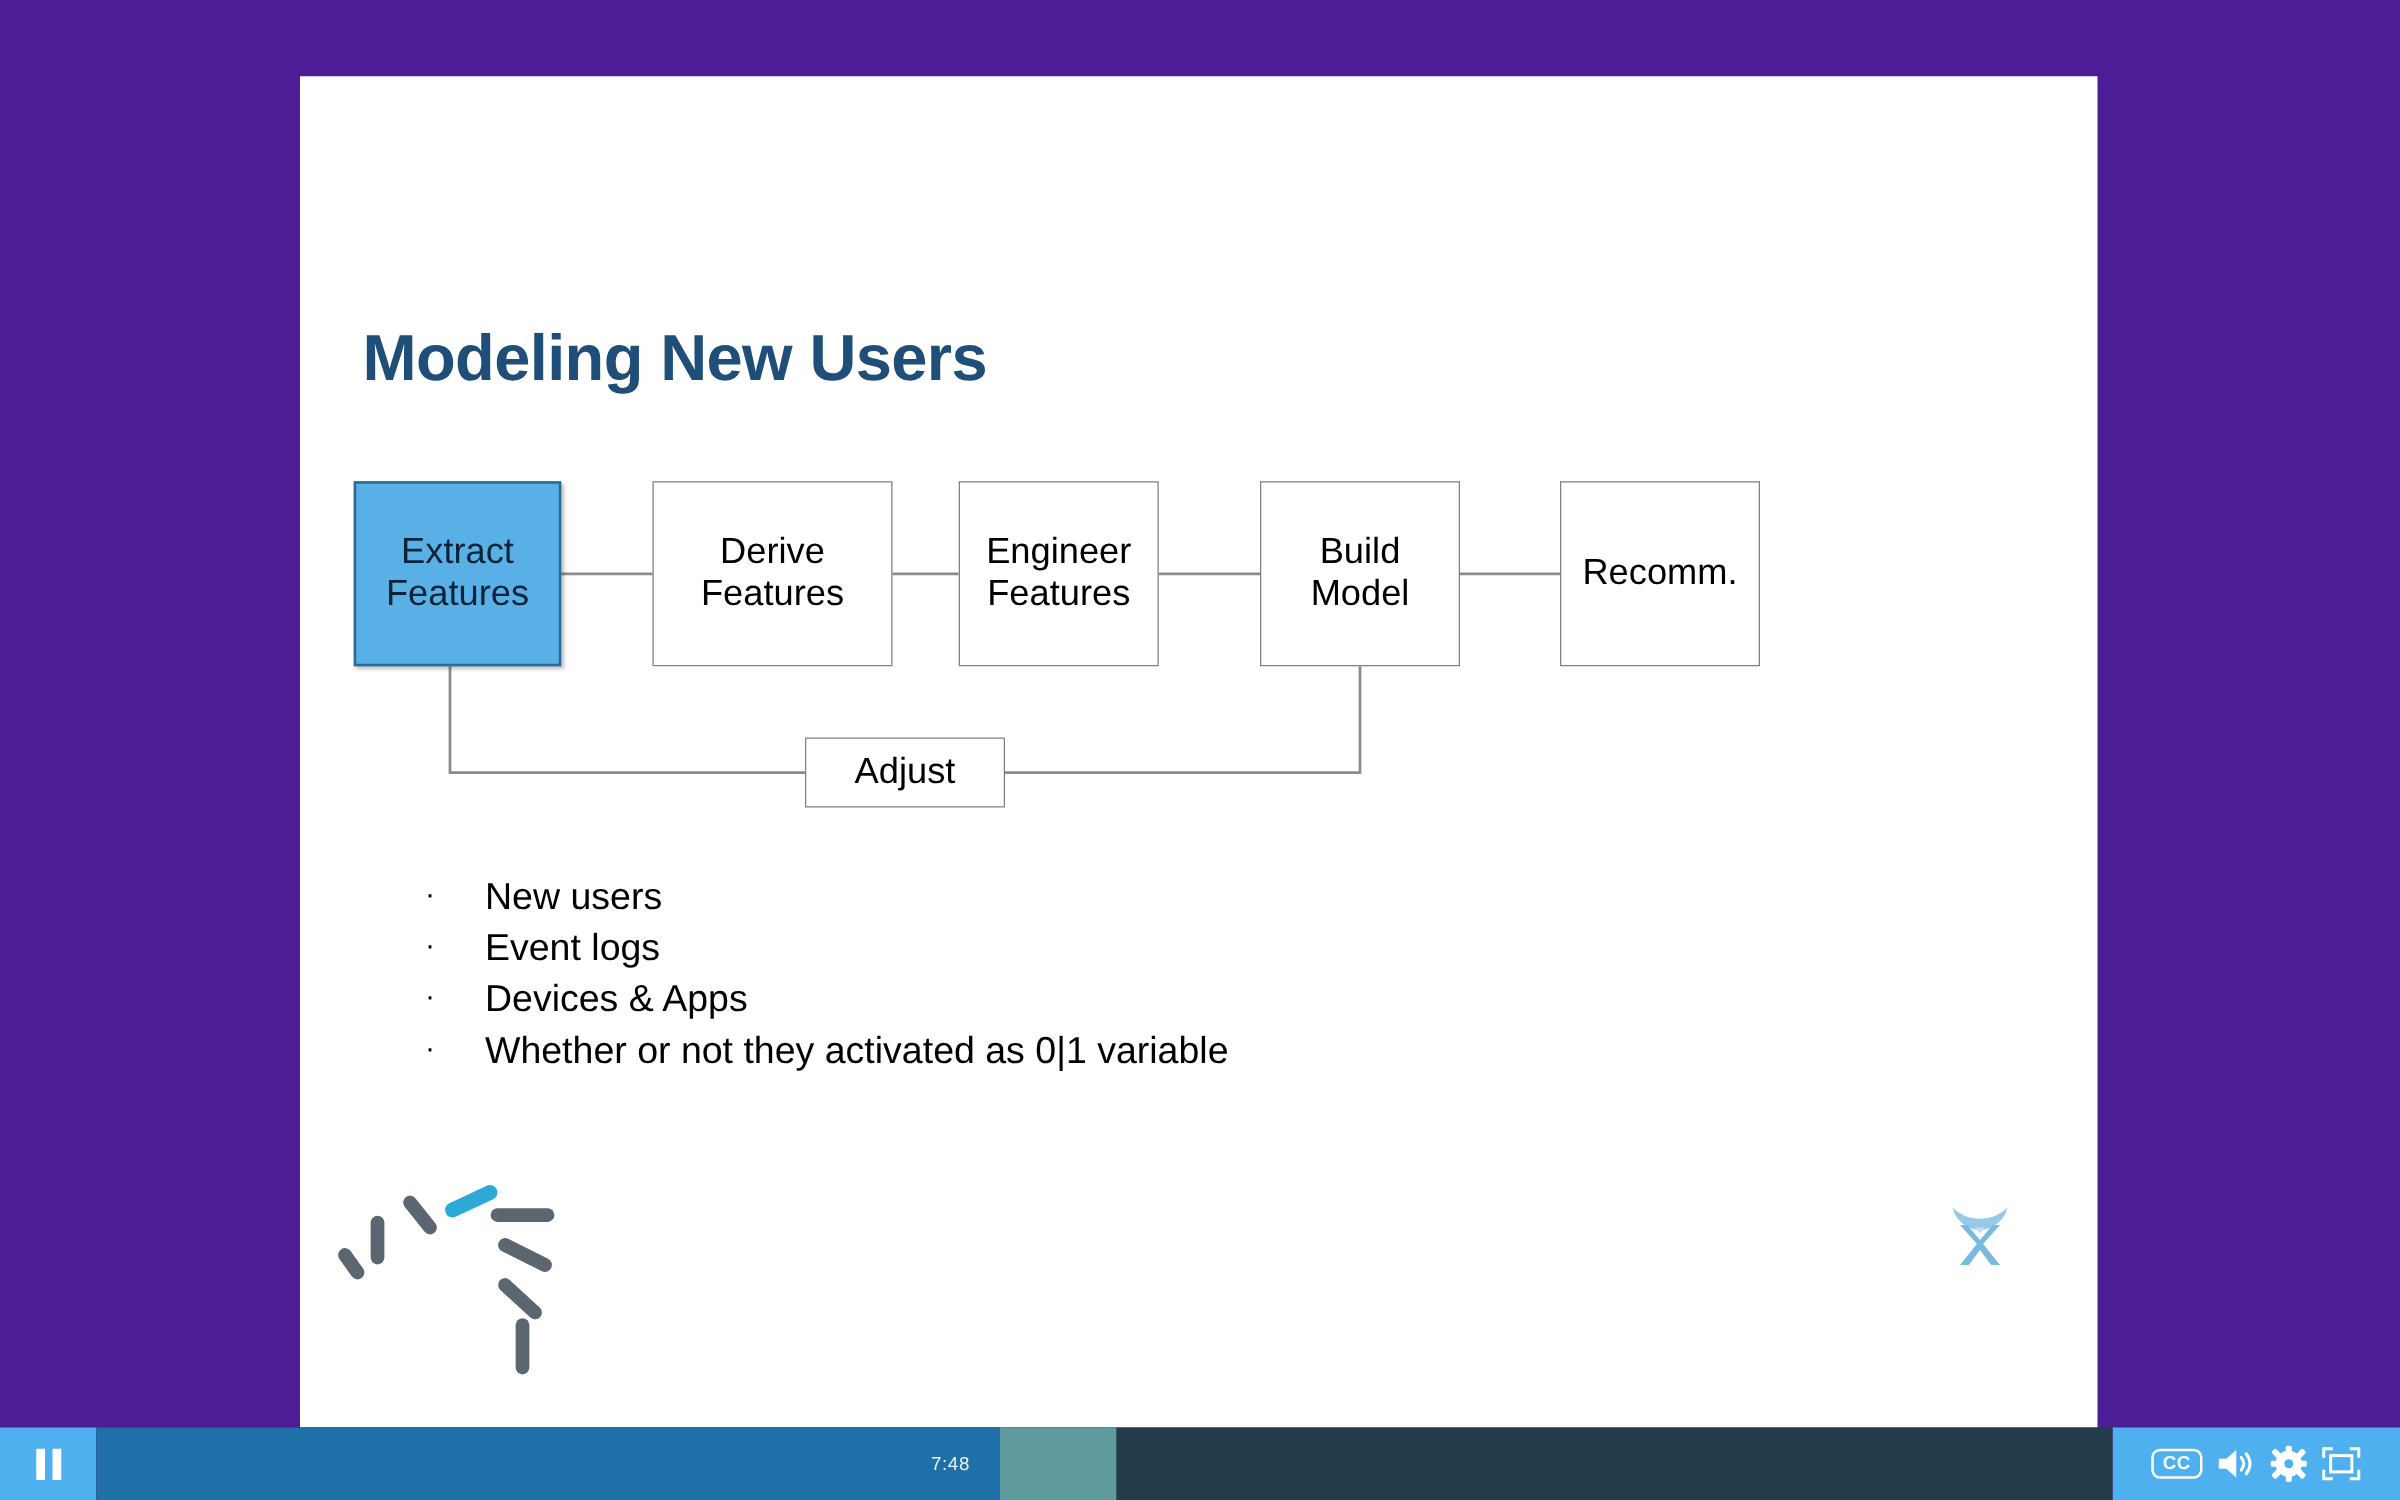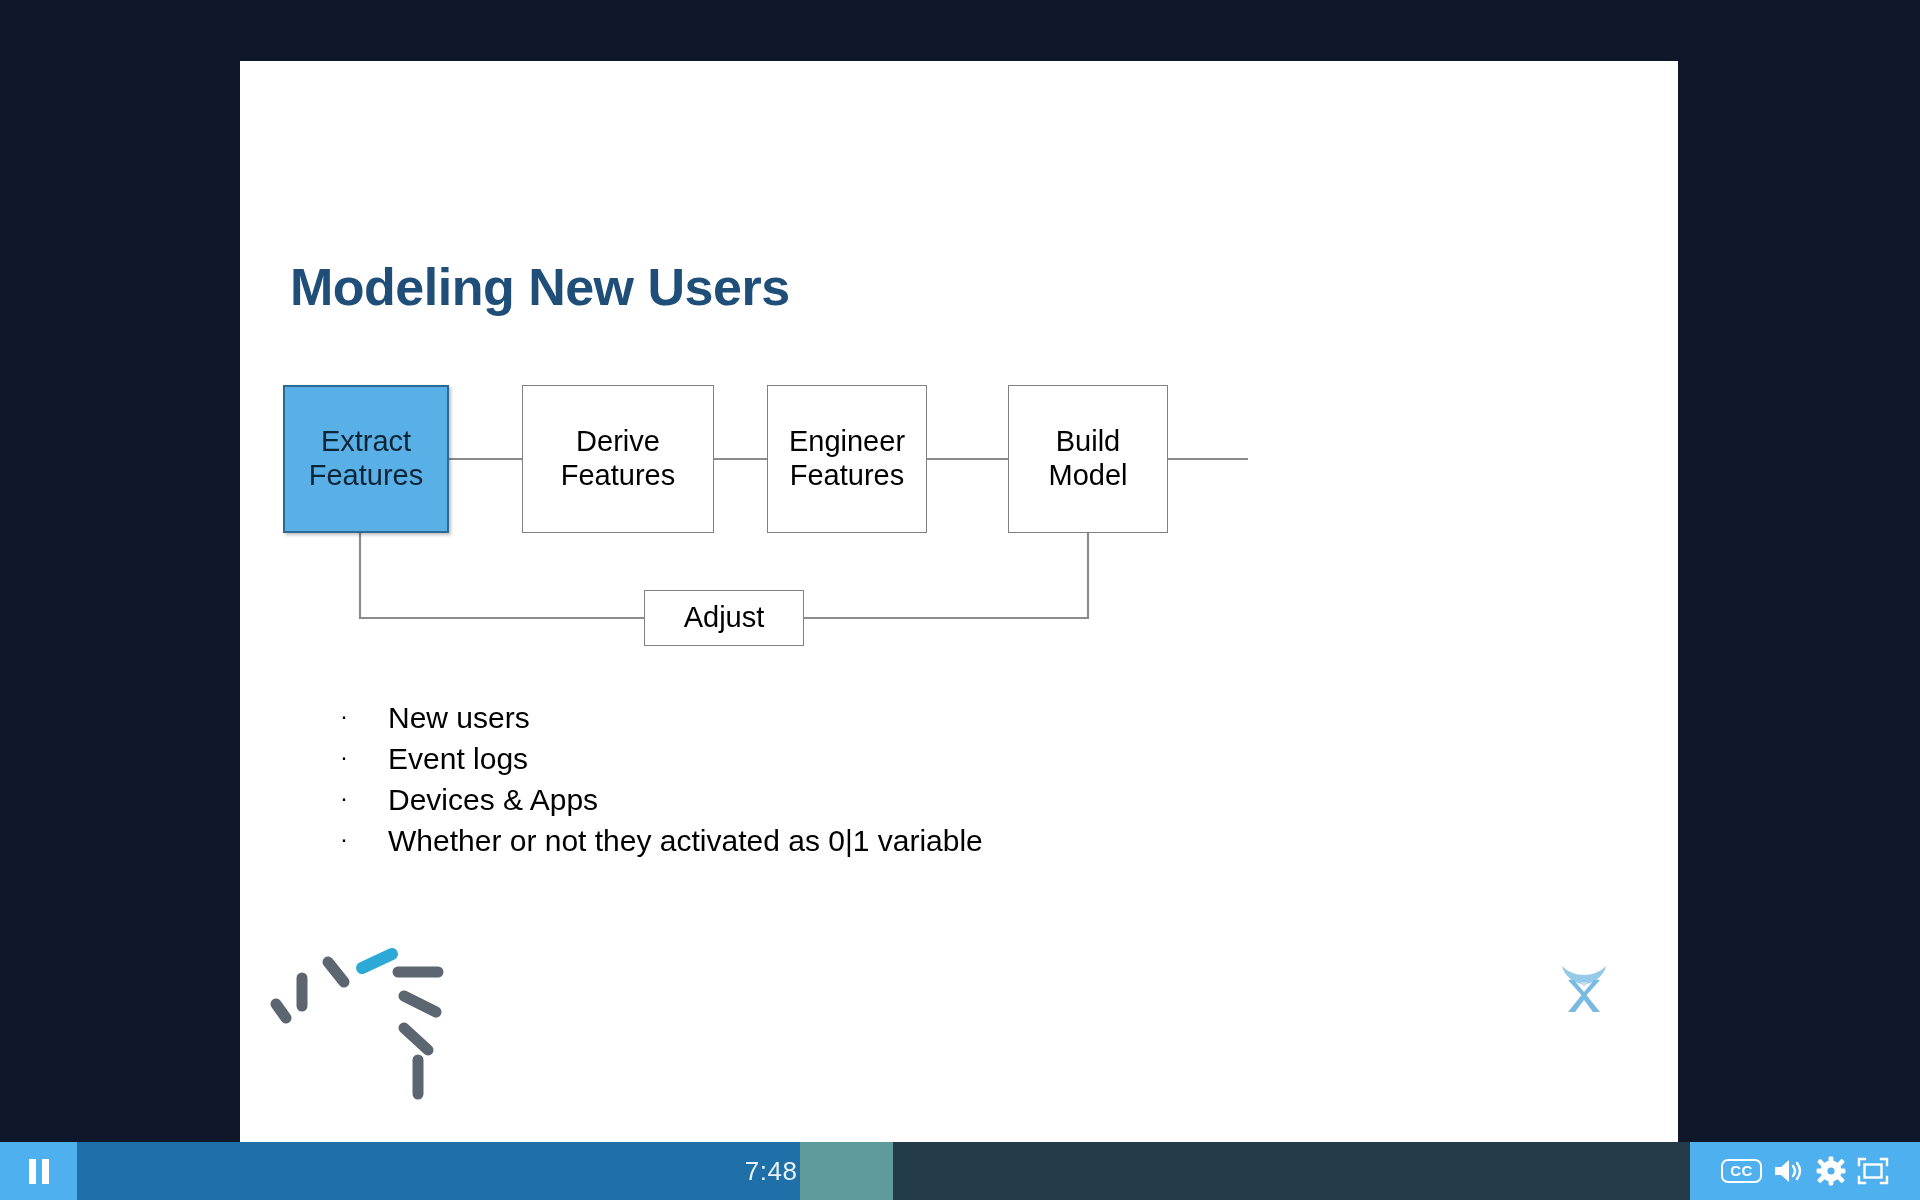--- a/index.html
+++ b/index.html
@@ -7,21 +7,21 @@
   html, body {
     width: 1920px; height: 1200px;
     background: #000;
     font-family: "Liberation Sans", sans-serif;
     overflow: hidden;
   }
 
   #stage {
     position: relative;
     width: 1920px; height: 1200px;
-    background: #0f172a;
+    background: #4c1d95;
   }
 
   
   #slide {
     position: absolute;
     left: 240px; top: 61px;
     width: 1438px; height: 1081px;
     background: #ffffff;
     overflow: hidden;
   }
@@ -157,21 +157,21 @@
   }
   #buffered {
     position: absolute; top: 0; bottom: 0;
     left: 44.8%; width: 5.8%;
     background: #5f9a9c;
   }
   #time-label {
     position: absolute;
     left: 41.4%;
     color: #e8f2f8;
-    font-size: 26px;
+    font-size: 15px;
     letter-spacing: 0.5px;
   }
   #right-controls {
     width: 230px; flex: 0 0 230px;
     background: #4fb0f0;
     display: flex;
     align-items: center;
     justify-content: space-around;
     padding: 0 26px;
   }
@@ -223,20 +223,23 @@
           <span class="bline">Derive</span>
           <span class="bline">Features</span>
         </div>
         <div class="flow-box" style="left: 527px; top: 14px; width: 160px; height: 148px;">
           <span class="bline">Engineer</span>
           <span class="bline">Features</span>
         </div>
         <div class="flow-box" style="left: 768px; top: 14px; width: 160px; height: 148px;">
           <span class="bline">Build</span>
           <span class="bline">Model</span>
+        </div>
+        <div class="flow-box" style="left: 1008px; top: 14px; width: 160px; height: 148px;">
+          <span class="bline">Recomm.</span>
         </div>
         <div class="flow-box" style="left: 404px; top: 219px; width: 160px; height: 56px;">
           <span class="bline">Adjust</span>
         </div>
       </div>
 
     <div id="bullets">
         <div class="bullet-row">
           <span class="bullet-mark">·</span>
           <span class="bullet-text">New users</span>

